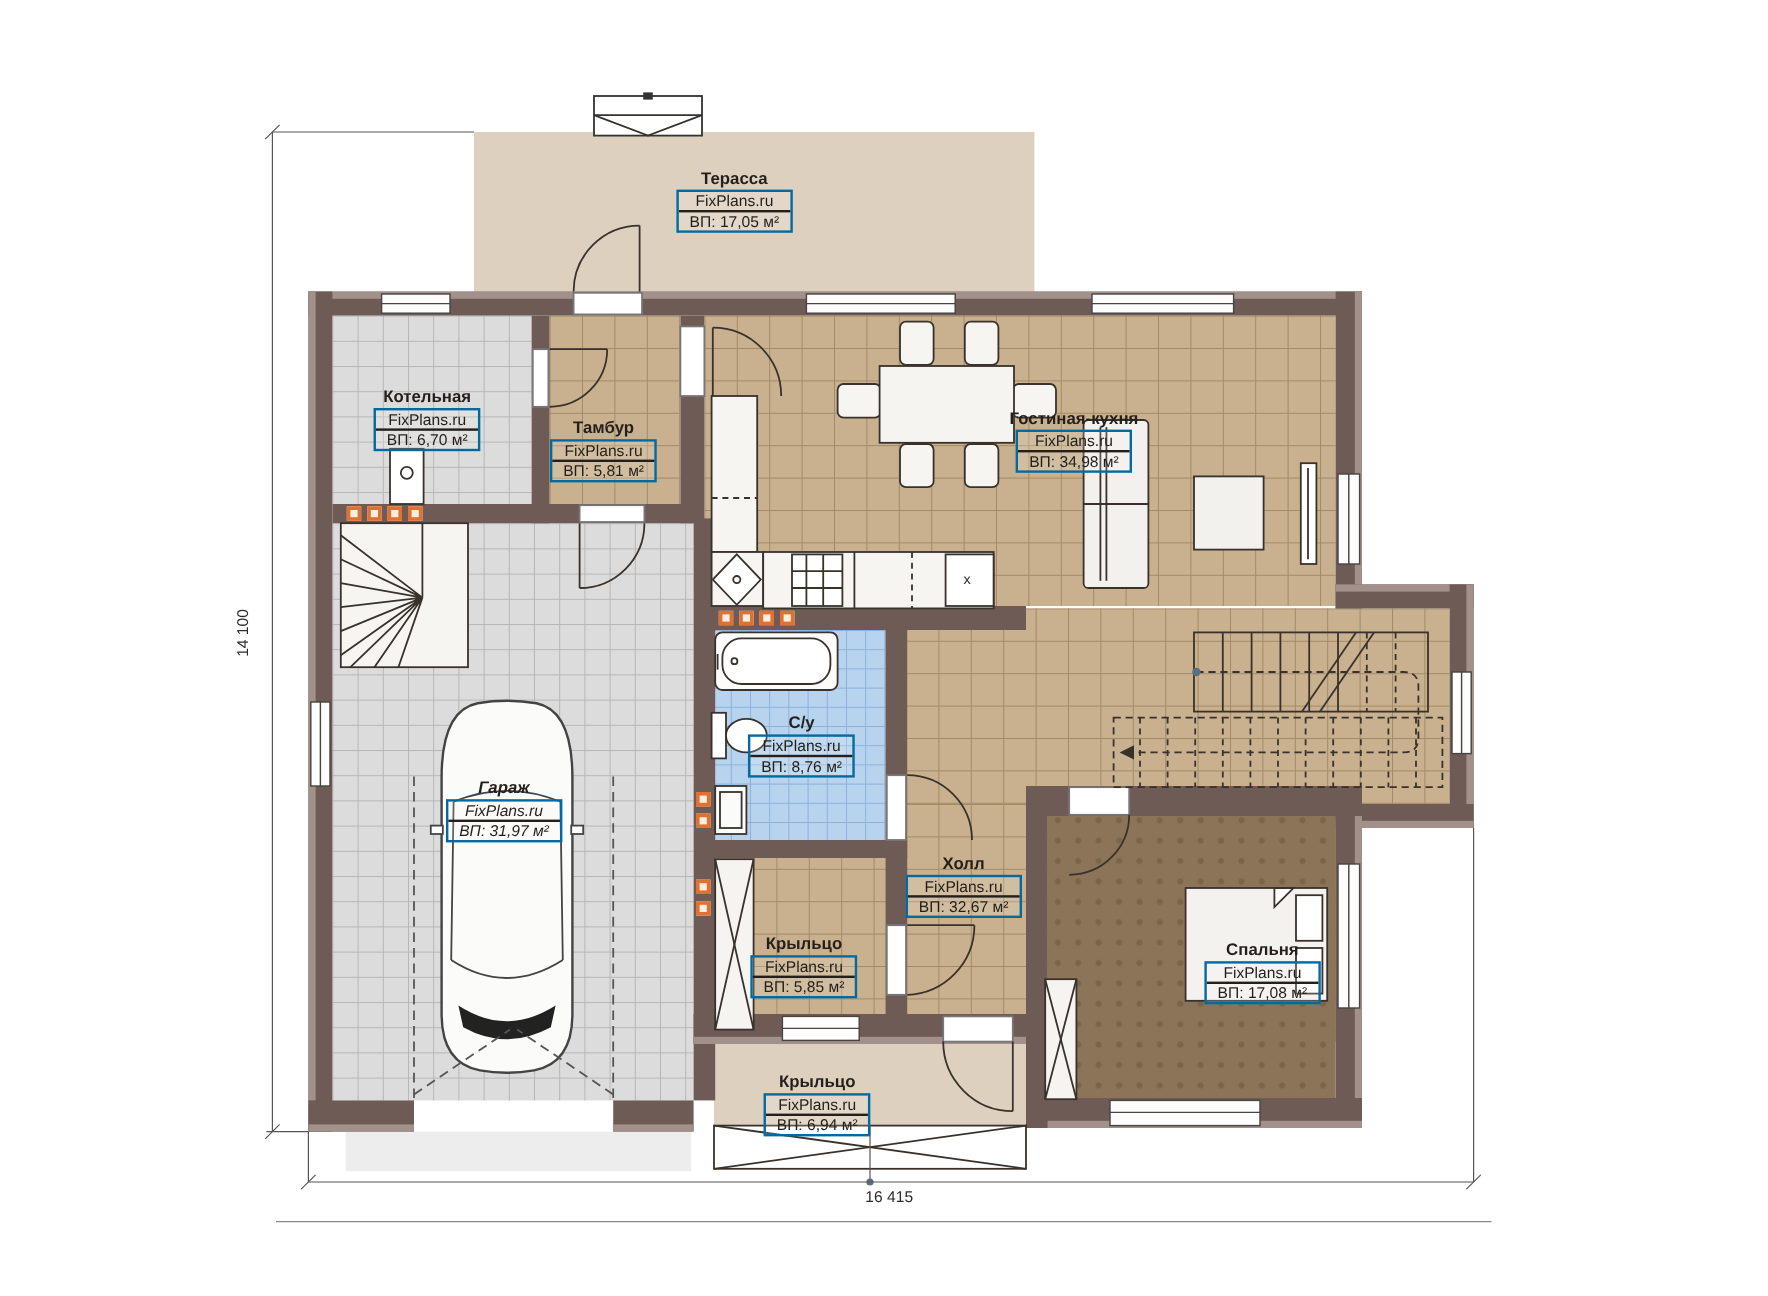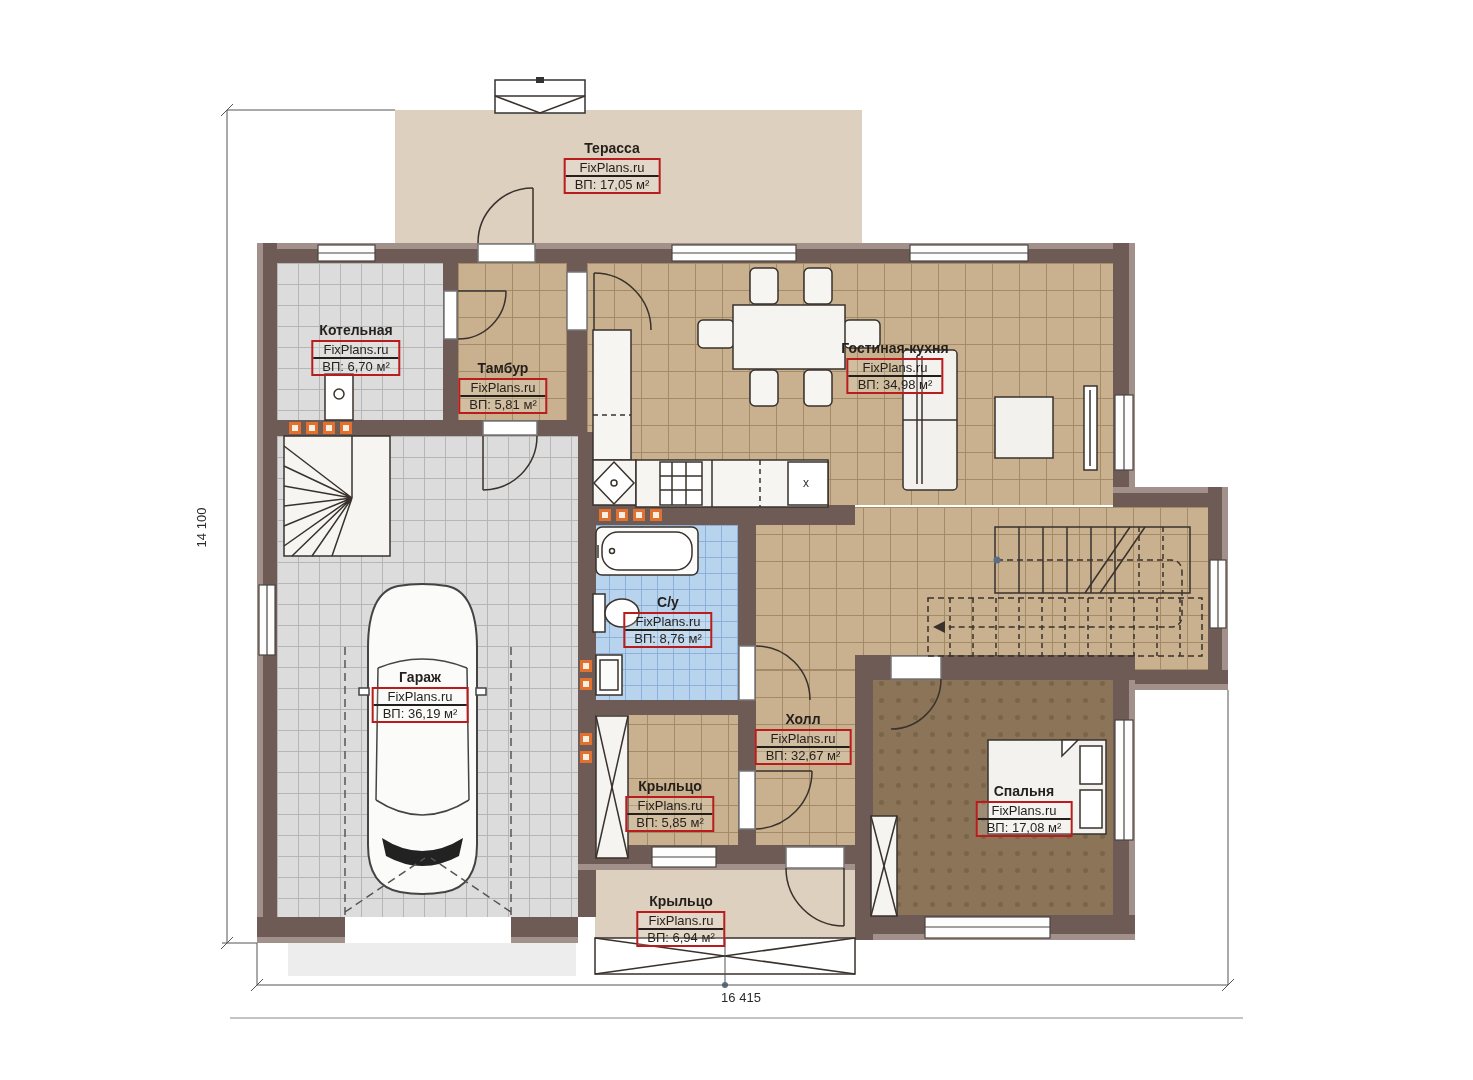--- a/index.html
+++ b/index.html
@@ -22,21 +22,21 @@
                      radial-gradient(circle,rgba(140,118,85,.35) 2px,transparent 3px);
     background-size:17px 17px,23px 23px;background-position:0 0,8px 11px;}
   .wall{position:absolute;background:#6f5b56;z-index:3;box-sizing:border-box;}
   .eT{border-top:6px solid #a2908a}.eL{border-left:6px solid #a2908a}
   .eR{border-right:6px solid #a2908a}.eB{border-bottom:6px solid #a2908a}
   .rad{position:absolute;width:12px;height:12px;background:#f8efe3;border:3px solid #e2702f;
        box-sizing:border-box;z-index:4;}
   #linework{position:absolute;left:0;top:0;z-index:4;pointer-events:none;}
   .room-label{position:absolute;z-index:5;text-align:center;color:#241f1a;transform:translateX(-50%);}
   .rl-name{font-weight:bold;font-size:14px;white-space:nowrap;margin-bottom:2px;}
-  .rl-box{display:inline-block;border:2px solid #b91c1c;background:rgba(252,250,246,0.18);}
+  .rl-box{display:inline-block;border:2px solid #0369a1;background:rgba(252,250,246,0.18);}
   .rl-wm{padding:0 9px;font-size:13px;border-bottom:2px solid #241f1a;white-space:nowrap;}
   .rl-area{padding:0 9px;font-size:13px;white-space:nowrap;}
   .dim-label{position:absolute;z-index:5;font-size:13px;color:#2b2b2b;white-space:nowrap;}
   .kx{position:absolute;z-index:5;font-size:12px;color:#333;}
 </style>
 </head>
 <body>
 
 <div id="stage">
 
@@ -287,51 +287,51 @@
   <div class="room-label" style="left:612px;top:140px;">
     <div class="rl-name">Терасса</div>
     <div class="rl-box"><div class="rl-wm">FixPlans.ru</div>
     <div class="rl-area">ВП: 17,05 м²</div></div>
   </div>
   <div class="room-label" style="left:356px;top:322px;">
     <div class="rl-name">Котельная</div>
     <div class="rl-box"><div class="rl-wm">FixPlans.ru</div>
     <div class="rl-area">ВП: 6,70 м²</div></div>
   </div>
-  <div class="room-label" style="left:503px;top:348px;margin-top:12px;">
+  <div class="room-label" style="left:503px;top:348px;">
     <div class="rl-name">Тамбур</div>
     <div class="rl-box"><div class="rl-wm">FixPlans.ru</div>
     <div class="rl-area">ВП: 5,81 м²</div></div>
   </div>
   <div class="room-label" style="left:895px;top:340px;">
     <div class="rl-name">Гостиная-кухня</div>
     <div class="rl-box"><div class="rl-wm">FixPlans.ru</div>
     <div class="rl-area">ВП: 34,98 м²</div></div>
   </div>
   <div class="room-label" style="left:668px;top:594px;">
     <div class="rl-name">С/у</div>
     <div class="rl-box"><div class="rl-wm">FixPlans.ru</div>
     <div class="rl-area">ВП: 8,76 м²</div></div>
   </div>
-  <div class="room-label" style="left:420px;top:669px;">
+  <div class="room-label" style="left:420px;top:648px;font-style:italic;">
     <div class="rl-name">Гараж</div>
     <div class="rl-box"><div class="rl-wm">FixPlans.ru</div>
-    <div class="rl-area">ВП: 36,19 м²</div></div>
+    <div class="rl-area">ВП: 31,97 м²</div></div>
   </div>
   <div class="room-label" style="left:803px;top:711px;">
     <div class="rl-name">Холл</div>
     <div class="rl-box"><div class="rl-wm">FixPlans.ru</div>
     <div class="rl-area">ВП: 32,67 м²</div></div>
   </div>
   <div class="room-label" style="left:670px;top:778px;">
     <div class="rl-name">Крыльцо</div>
     <div class="rl-box"><div class="rl-wm">FixPlans.ru</div>
     <div class="rl-area">ВП: 5,85 м²</div></div>
   </div>
-  <div class="room-label" style="left:1024px;top:783px;">
+  <div class="room-label" style="left:1052px;top:783px;">
     <div class="rl-name">Спальня</div>
     <div class="rl-box"><div class="rl-wm">FixPlans.ru</div>
     <div class="rl-area">ВП: 17,08 м²</div></div>
   </div>
   <div class="room-label" style="left:681px;top:893px;">
     <div class="rl-name">Крыльцо</div>
     <div class="rl-box"><div class="rl-wm">FixPlans.ru</div>
     <div class="rl-area">ВП: 6,94 м²</div></div>
   </div>
 

